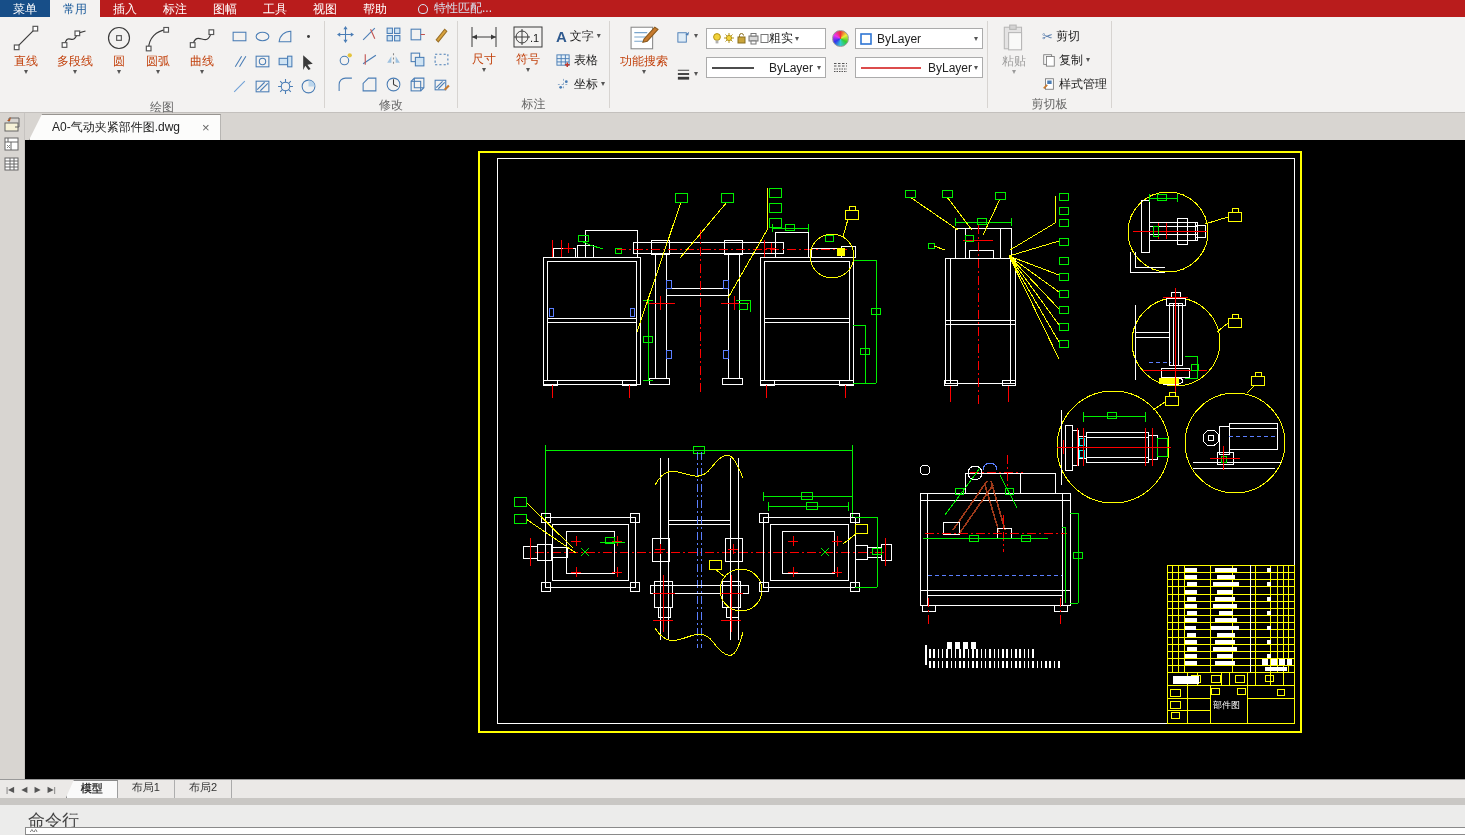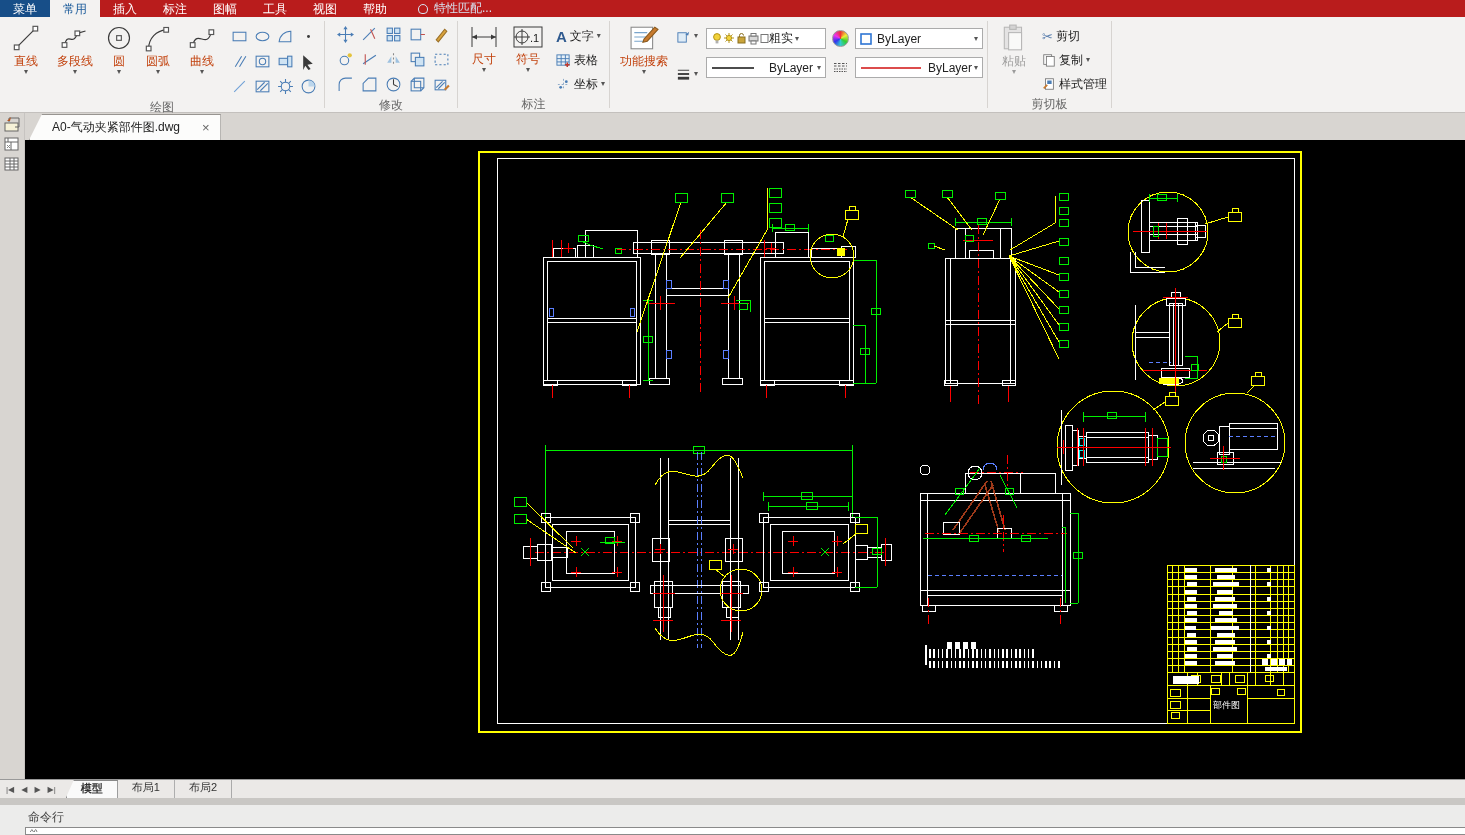--- a/index.html
+++ b/index.html
@@ -48,21 +48,21 @@
   
   .canvas { position:absolute; top:140px; left:25px; width:1440px; height:817px; background:#000; }
 
   
   .modeltabs { position:absolute; top:779px; left:0; width:100%; height:19px; background:#ebe9e7; border-top:1px solid #999; display:flex; align-items:stretch; font-size:11px; color:#333; }
   .navbtns { display:flex; align-items:center; gap:7px; padding:0 10px 0 6px; font-size:8px; color:#555; }
   .mtab { display:flex; padding:0 14px; clip-path:polygon(8px 0,100% 0,calc(100% - 0px) 100%,0 100%); border-right:1px solid #aaa; cursor:pointer; }
   .mtab.active { background:#fafafa; font-weight:bold; border:1px solid #888; border-bottom:none; }
   .graybar { position:absolute; top:798px; left:0; width:100%; height:7px; background:#c9c7c4; }
   .cmdpanel { position:absolute; top:805px; left:0; width:100%; height:30px; background:#ececeb; }
-  .cmdlabel { position:absolute; top:4px; left:28px; font-size:12px; color:#444; }
+  .cmdlabel { position:absolute; top:4px; left:28px; font-size:17px; color:#444; }
   .cmdinput { position:absolute; top:22px; left:25px; right:0; height:8px; background:#fff; border:1px solid #8a8a8a; border-right:none; font-size:8px; color:#333; line-height:7px; padding-left:4px; overflow:hidden; }
 </style>
 </head>
 <body>
 
 <div class="app">
 
   <div class="menubar">
     <div class="menu-item first">菜单</div>
     <div class="menu-item active">常用</div>

